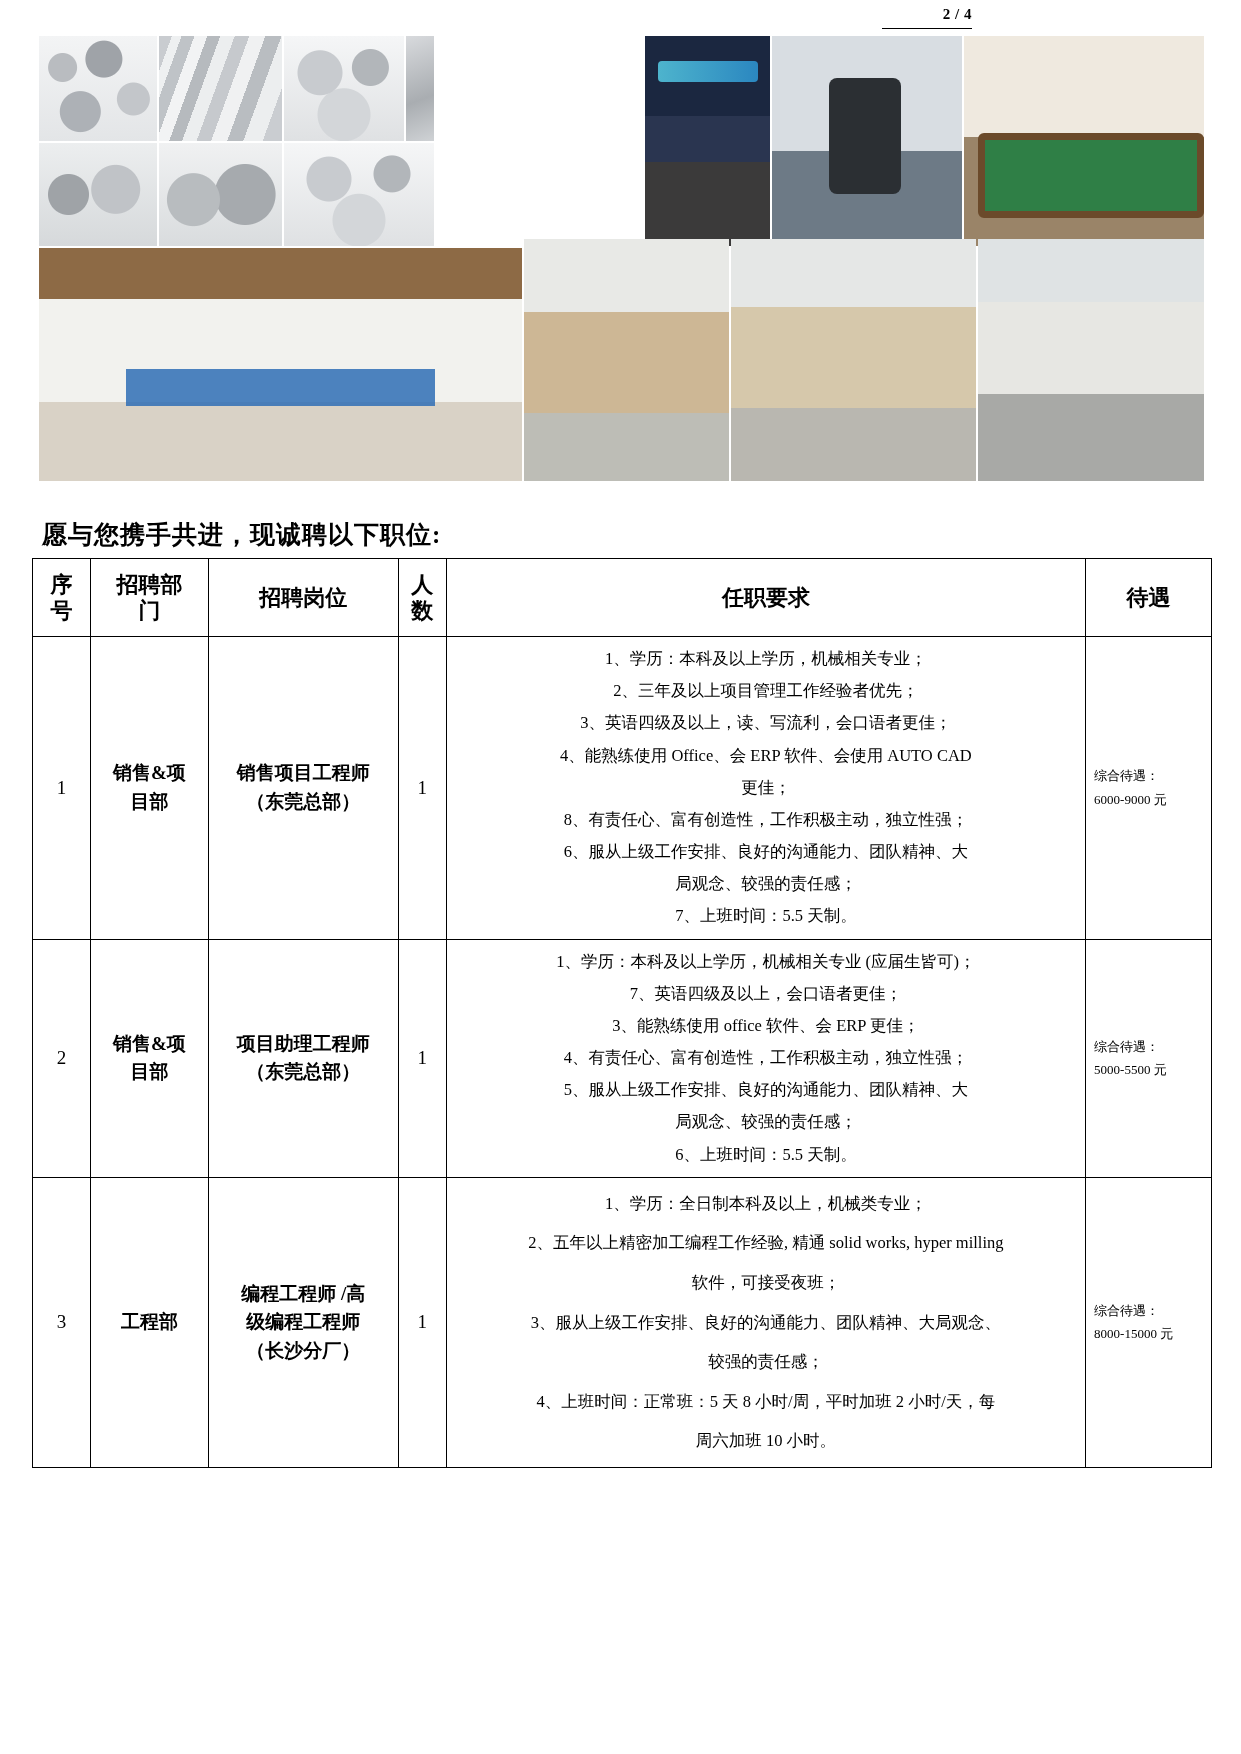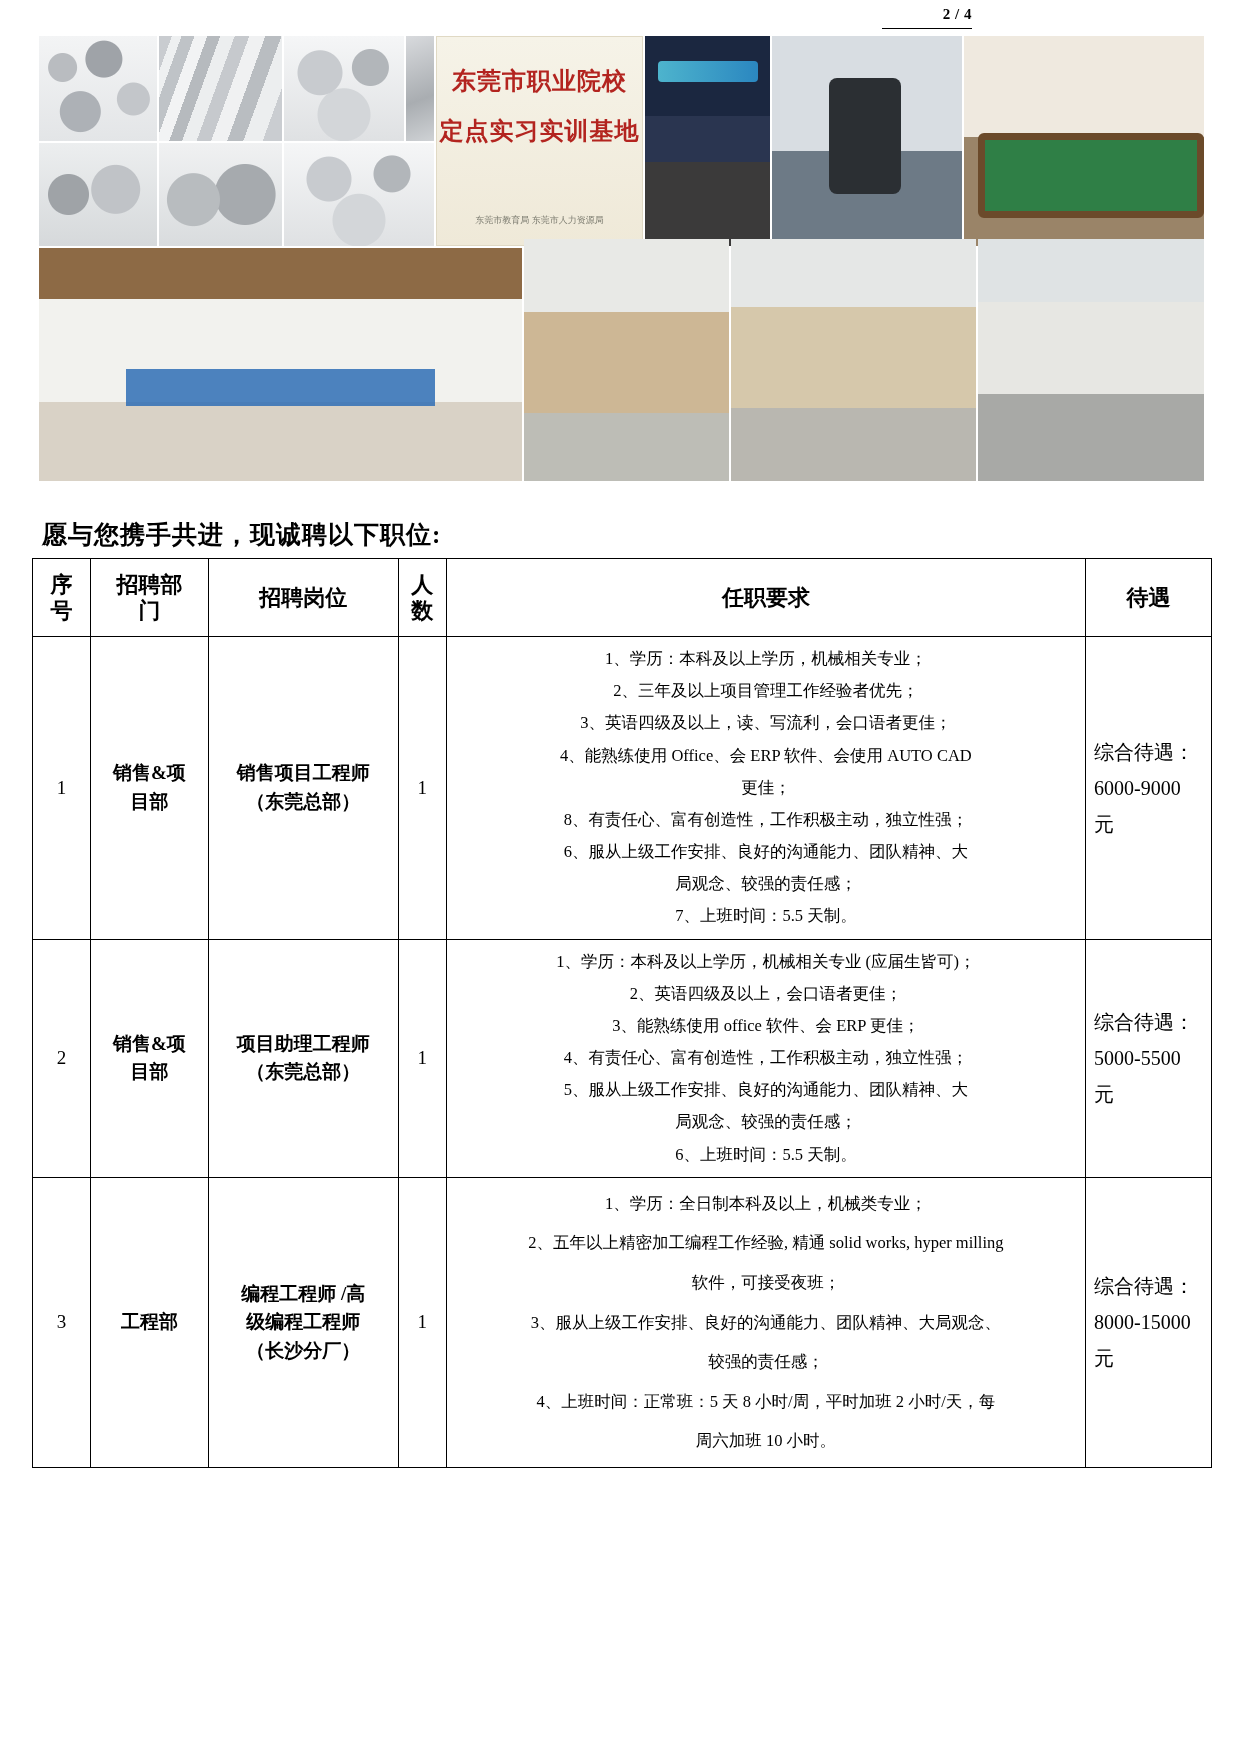--- a/index.html
+++ b/index.html
@@ -183,21 +183,21 @@
     line-height: 1.5;
   }
   td.req {
     font-size: 16.5px;
     line-height: 1.95;
     text-align: center;
     padding: 10px 10px 10px 12px;
   }
   td.req.loose { line-height: 2.4; margin-left: 20px; }
   td.pay {
-    font-size: 20px;
+    font-size: 13px;
     line-height: 1.8;
     text-align: left;
     padding-left: 12px;
     margin-top: 37px;
   }
   td.req div, td.pay div { white-space: normal; }
 
   
   .footer {
     position: absolute;
@@ -221,27 +221,20 @@
   <div class="collage">
 
     <div class="ph ph1 parts-a"></div>
     <div class="ph ph2 parts-b"></div>
     <div class="ph ph3 parts-c"></div>
     <div class="ph ph4 parts-d"></div>
     <div class="ph ph5 parts-e"></div>
     <div class="ph ph6 parts-f"></div>
     <div class="ph ph7 parts-c"></div>
 
-    <div class="ph phBanner">
-      <div class="banner-inner">
-        <div class="banner-l1">东莞市职业院校</div>
-        <div class="banner-l2">定点实习实训基地</div>
-        <div class="banner-foot">东莞市教育局          东莞市人力资源局</div>
-      </div>
-    </div>
 
     <div class="ph ph8 game-room"></div>
     <div class="ph ph9 gym"></div>
     <div class="ph ph10 billiards"></div>
 
     <div class="ph ph11 canteen"></div>
     <div class="ph ph12 dorm-a"></div>
     <div class="ph ph13 dorm-b"></div>
     <div class="ph ph14 dorm-c"></div>
   </div>
@@ -304,21 +297,21 @@
           <div>销售&amp;项</div>
           <div>目部</div>
         </td>
         <td class="post">
           <div>项目助理工程师</div>
           <div>（东莞总部）</div>
         </td>
         <td class="cnt">1</td>
         <td class="req">
           <div>1、学历：本科及以上学历，机械相关专业 (应届生皆可)；</div>
-          <div>2、英语四级及以上，会口语者更佳；</div>
+          <div>7、英语四级及以上，会口语者更佳；</div>
           <div>3、能熟练使用 office 软件、会 ERP 更佳；</div>
           <div>4、有责任心、富有创造性，工作积极主动，独立性强；</div>
           <div>5、服从上级工作安排、良好的沟通能力、团队精神、大</div>
           <div>局观念、较强的责任感；</div>
           <div>6、上班时间：5.5 天制。</div>
         </td>
         <td class="pay">
           <div>综合待遇：</div>
           <div>5000-5500 元</div>
         </td>

